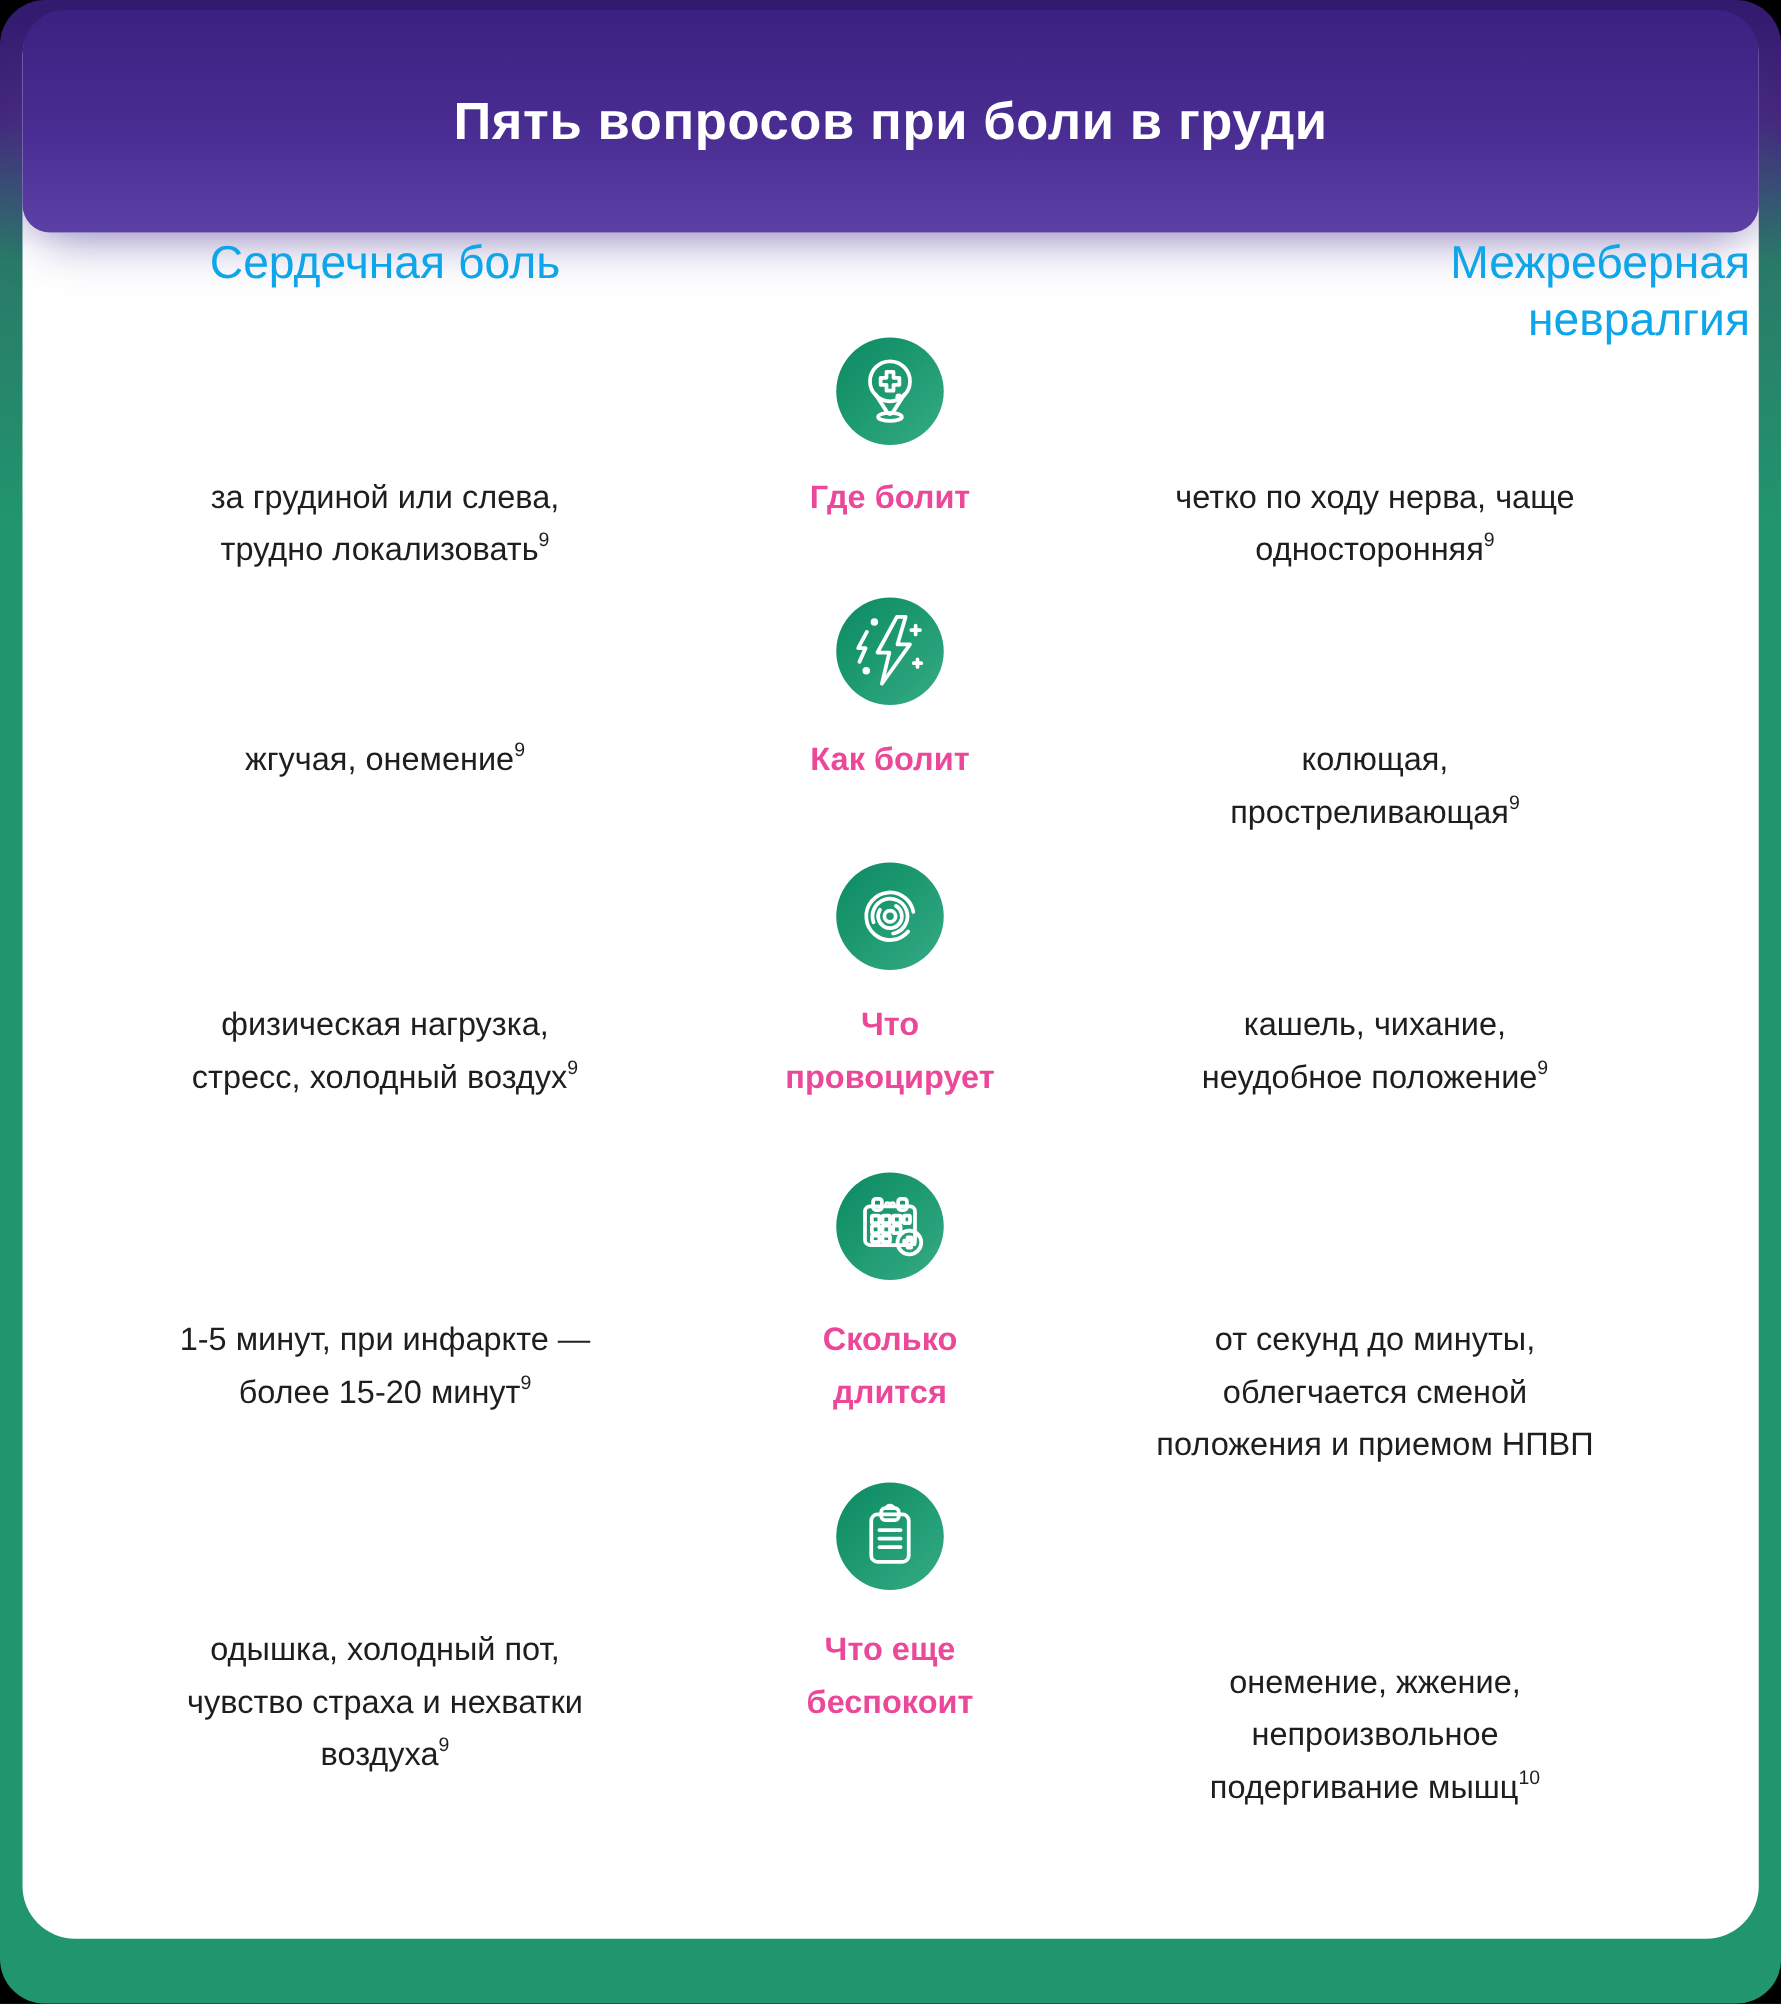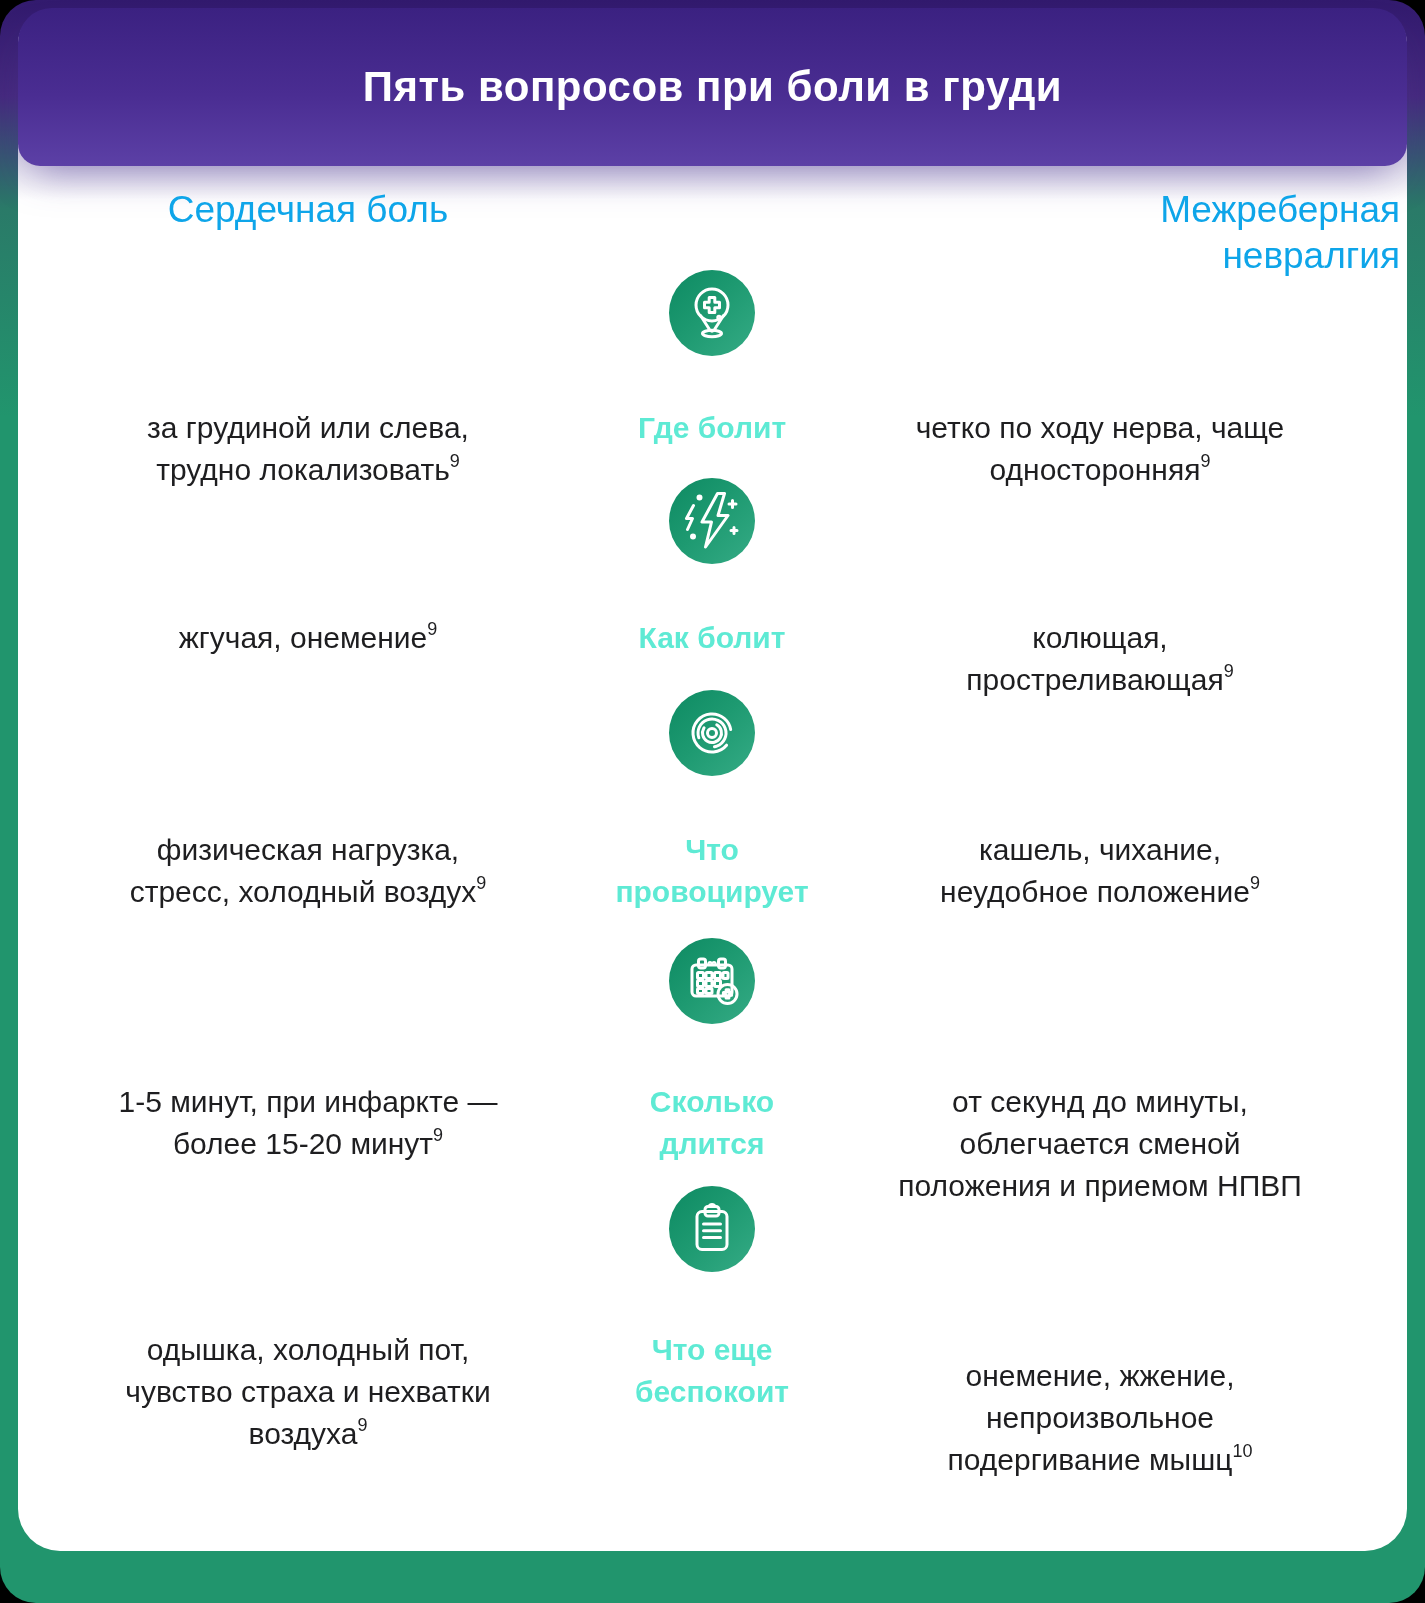--- a/index.html
+++ b/index.html
@@ -16,21 +16,21 @@
     background:linear-gradient(180deg,#321a6e 0%,#45297E 6%,#2a7a68 13%,#21956D 26%,#21956D 100%);
   }
   
   .card{
     position:absolute;left:18px;right:18px;top:10px;bottom:52px;
     background:#ffffff;
     border-radius:34px 34px 42px 42px;
   }
   
   .header{
-    position:absolute;left:18px;right:18px;top:8px;height:158px;
+    position:absolute;left:18px;right:18px;top:8px;height:178px;
     border-radius:34px 34px 22px 22px;
     background:linear-gradient(180deg,#3B2181 0%,#4A2D92 55%,#5C40A6 100%);
     display:flex;align-items:center;justify-content:center;
     box-shadow:0 22px 38px -16px rgba(80,60,150,.55);
   }
   .header-title{
     color:#ffffff;font-size:42px;font-weight:bold;letter-spacing:.5px;
   }
   .header-fade{
     position:absolute;left:18px;right:18px;top:146px;height:54px;
@@ -46,24 +46,24 @@
   .icon-circle{
     position:absolute;left:712px;transform:translateX(-50%);
     width:86px;height:86px;border-radius:50%;
     background:linear-gradient(135deg,#0D8A62 0%,#1E9A71 48%,#35AB85 100%);
     display:flex;align-items:center;justify-content:center;
   }
   .icon-circle svg{width:86px;height:86px;display:block;}
   .icon-circle svg *{stroke:#fff;fill:none;stroke-width:3;stroke-linecap:round;stroke-linejoin:round;}
   .cell{
     position:absolute;transform:translateX(-50%);
-    font-size:30px;line-height:42px;color:#1E1E20;text-align:center;margin-top:31px;
+    font-size:26px;line-height:42px;color:#1E1E20;text-align:center;
   }
   .cell.left{left:308px;width:580px;}
-  .cell.center{left:712px;width:400px;font-weight:bold;color:#5eead4;}
+  .cell.center{left:712px;width:400px;font-weight:bold;color:#ec4899;}
   .cell.right{left:1100px;width:600px;}
   .cell sup{font-size:60%;line-height:0;position:relative;top:-0.1em;}
 </style>
 </head>
 <body>
 
 <div class="canvas">
   <div class="frame"></div>
   <div class="card"></div>
   <div class="header-fade"></div>

